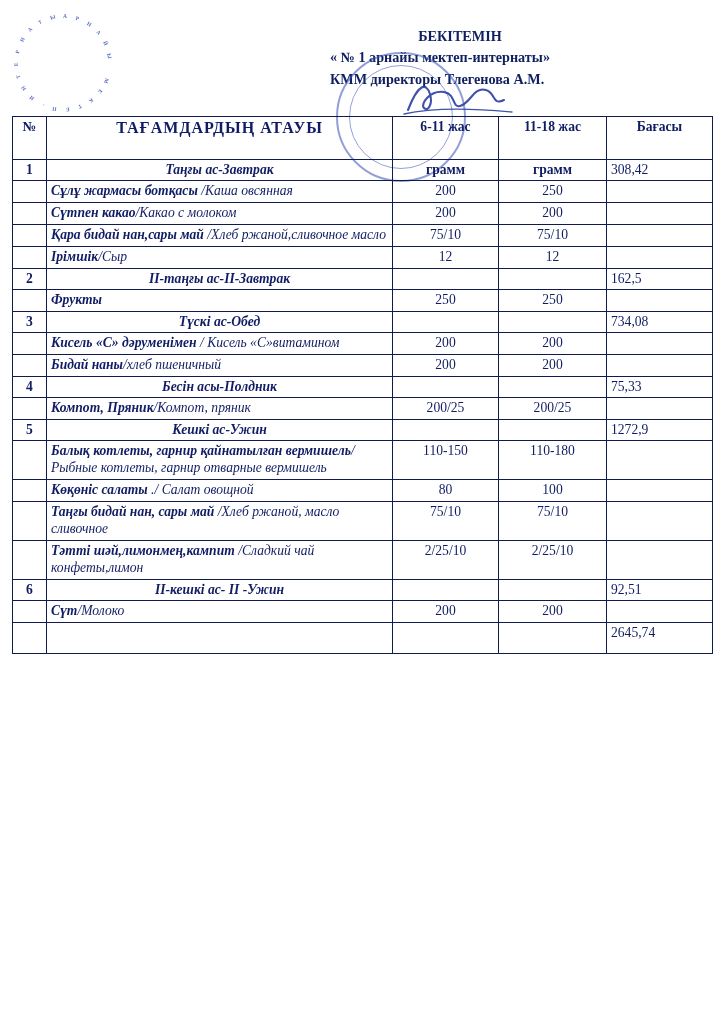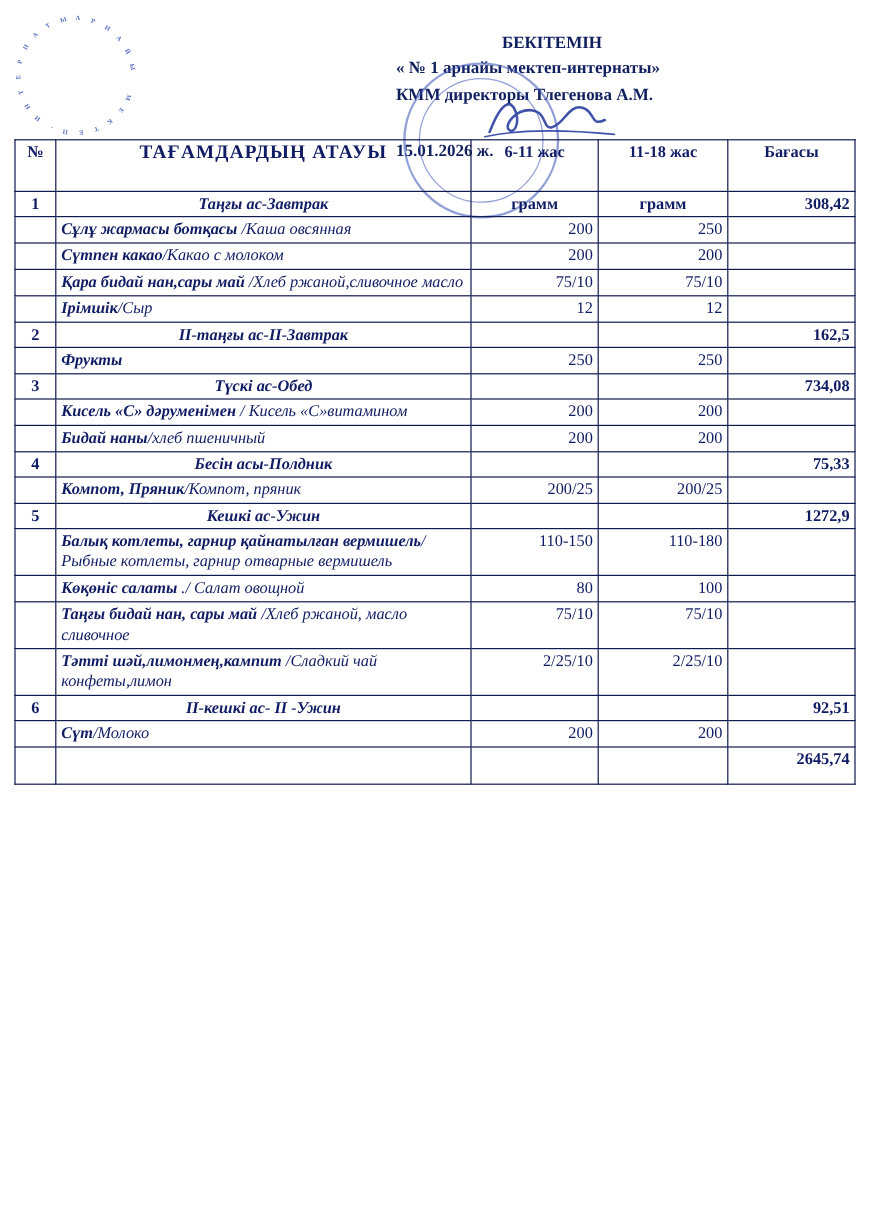--- a/index.html
+++ b/index.html
@@ -125,28 +125,28 @@
     vertical-align: middle;
   }
   .meal-head {
     text-align: center;
     font-weight: bold;
     font-style: italic;
     font-size: 15px;
     vertical-align: middle;
   }
   .cen {
-    text-align: right;
+    text-align: center;
     vertical-align: middle;
     font-size: 13.6px;
   }
   .price {
-    text-align: right;
-    vertical-align: middle;
-    font-weight: bold;
+    text-align: left;
+    vertical-align: middle;
+    font-weight: normal;
     font-size: 14.5px;
   }
   .dish {
     font-style: italic;
     font-size: 13.8px;
     line-height: 1.25;
     padding-left: 6px;
   }
   .dish b {
     font-style: italic;
@@ -163,21 +163,20 @@
 </head>
 <body>
 
 <div class="page">
 
   <div class="header-block">
     <div class="center-first">БЕКІТЕМІН</div>
     <div>« № 1 арнайы мектеп-интернаты»</div>
     <div>КММ директоры  Тлегенова А.М.</div>
     <div style="height:26px"></div>
-    <div>15.01.2026 ж.</div>
   </div>
 
   <div class="stamp"></div>
   <div class="stamp-text" id="stamp-text-holder">
       <span style="transform: translate(3.06162e-15px, -50px) rotate(0deg);">А</span>
       <span style="transform: translate(13.4898px, -48.1459px) rotate(15.6522deg);">Р</span>
       <span style="transform: translate(25.9792px, -42.721px) rotate(31.3043deg);">Н</span>
       <span style="transform: translate(36.5418px, -34.1277px) rotate(46.9565deg);">А</span>
       <span style="transform: translate(44.3943px, -23.0033px) rotate(62.6087deg);">Й</span>
       <span style="transform: translate(48.9542px, -10.1728px) rotate(78.2609deg);">Ы</span>

